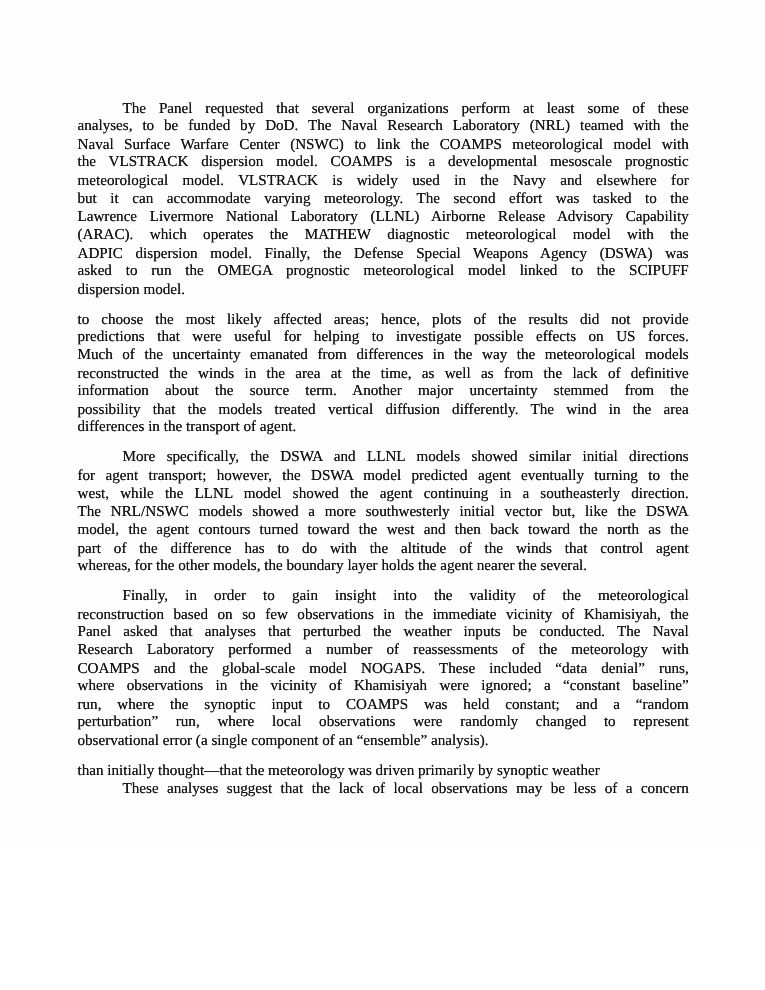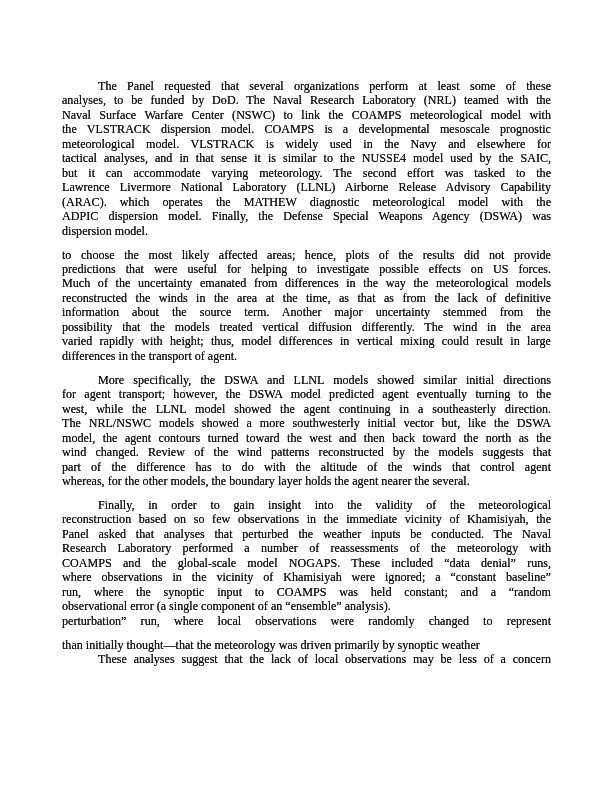--- a/index.html
+++ b/index.html
@@ -51,60 +51,58 @@
 
 <div class="page">
   <div class="text-block">
 
     <p class="para">
       <span class="line first" style="display:block">The Panel requested that several organizations perform at least some of these</span>
       <span class="line" style="display:block">analyses, to be funded by DoD.  The Naval Research Laboratory (NRL) teamed with the</span>
       <span class="line" style="display:block">Naval Surface Warfare Center (NSWC) to link the COAMPS meteorological model with</span>
       <span class="line" style="display:block">the VLSTRACK dispersion model.  COAMPS is a developmental mesoscale prognostic</span>
       <span class="line" style="display:block">meteorological model.  VLSTRACK is widely used in the Navy and elsewhere for</span>
-      <span class="line" style="display:block">tactical analyses, and in that sense it is similar to the NUSSE4 model used by the SAIC,</span>
       <span class="line" style="display:block">but it can accommodate varying meteorology.  The second effort was tasked to the</span>
       <span class="line" style="display:block">Lawrence Livermore National Laboratory (LLNL) Airborne Release Advisory Capability</span>
       <span class="line" style="display:block">(ARAC). which operates the MATHEW diagnostic meteorological model with the</span>
       <span class="line" style="display:block">ADPIC dispersion model.  Finally, the Defense Special Weapons Agency (DSWA) was</span>
+      <span class="line" style="display:block">asked to run the OMEGA prognostic meteorological model linked to the SCIPUFF</span>
       <span class="line last" style="display:block">dispersion model.</span>
     </p>
 
     <p class="para">
       <span class="line" style="display:block">to choose the most likely affected areas; hence, plots of the results did not provide</span>
       <span class="line" style="display:block">predictions that were useful for helping to investigate possible effects on US forces.</span>
       <span class="line" style="display:block">Much of the uncertainty emanated from differences in the way the meteorological models</span>
-      <span class="line" style="display:block">reconstructed the winds in the area at the time, as that as from the lack of definitive</span>
+      <span class="line" style="display:block">reconstructed the winds in the area at the time, as well as from the lack of definitive</span>
       <span class="line" style="display:block">information about the source term. Another major uncertainty stemmed from the</span>
       <span class="line" style="display:block">possibility that the models treated vertical diffusion differently. The wind in the area</span>
-      <span class="line" style="display:block">varied rapidly with height; thus, model differences in vertical mixing could result in large</span>
       <span class="line last" style="display:block">differences in the transport of agent.</span>
     </p>
 
     <p class="para">
       <span class="line first" style="display:block">More specifically, the DSWA and LLNL models showed similar initial directions</span>
       <span class="line" style="display:block">for agent transport; however, the DSWA model predicted agent eventually turning to the</span>
       <span class="line" style="display:block">west, while the LLNL model showed the agent continuing in a southeasterly direction.</span>
       <span class="line" style="display:block">The NRL/NSWC models showed a more southwesterly initial vector but, like the DSWA</span>
       <span class="line" style="display:block">model, the agent contours turned toward the west and then back toward the north as the</span>
-      <span class="line" style="display:block">wind changed.  Review of the wind patterns reconstructed by the models suggests that</span>
       <span class="line" style="display:block">part of the difference has to do with the altitude of the winds that control agent</span>
       <span class="line last" style="display:block">whereas, for the other models, the boundary layer holds the agent nearer the several.</span>
     </p>
 
     <p class="para">
       <span class="line first" style="display:block">Finally, in order to gain insight into the validity of the meteorological</span>
       <span class="line" style="display:block">reconstruction based on so few observations in the immediate vicinity of Khamisiyah, the</span>
       <span class="line" style="display:block">Panel asked that analyses that perturbed the weather inputs be conducted.  The Naval</span>
       <span class="line" style="display:block">Research Laboratory performed a number of reassessments of the meteorology with</span>
       <span class="line" style="display:block">COAMPS and the global-scale model NOGAPS.  These included “data denial” runs,</span>
       <span class="line" style="display:block">where observations in the vicinity of Khamisiyah were ignored; a  “constant baseline”</span>
       <span class="line" style="display:block">run, where the synoptic input to COAMPS was held constant; and a “random</span>
+      <span class="line" style="display:block">perturbation” run, where local observations were randomly changed to represent</span>
       <span class="line last" style="display:block">observational error (a single component of an “ensemble” analysis).</span>
-      <span class="line" style="display:block">perturbation” run, where local observations were randomly changed to represent</span>
     </p>
 
     <p class="para">
       <span class="line last" style="display:block">than initially thought—that the meteorology was driven primarily by synoptic weather</span>
       <span class="line first" style="display:block">These analyses suggest that the lack of local observations may be less of a concern</span>
     </p>
 
   </div>
 
   <div class="page-number">4</div>

